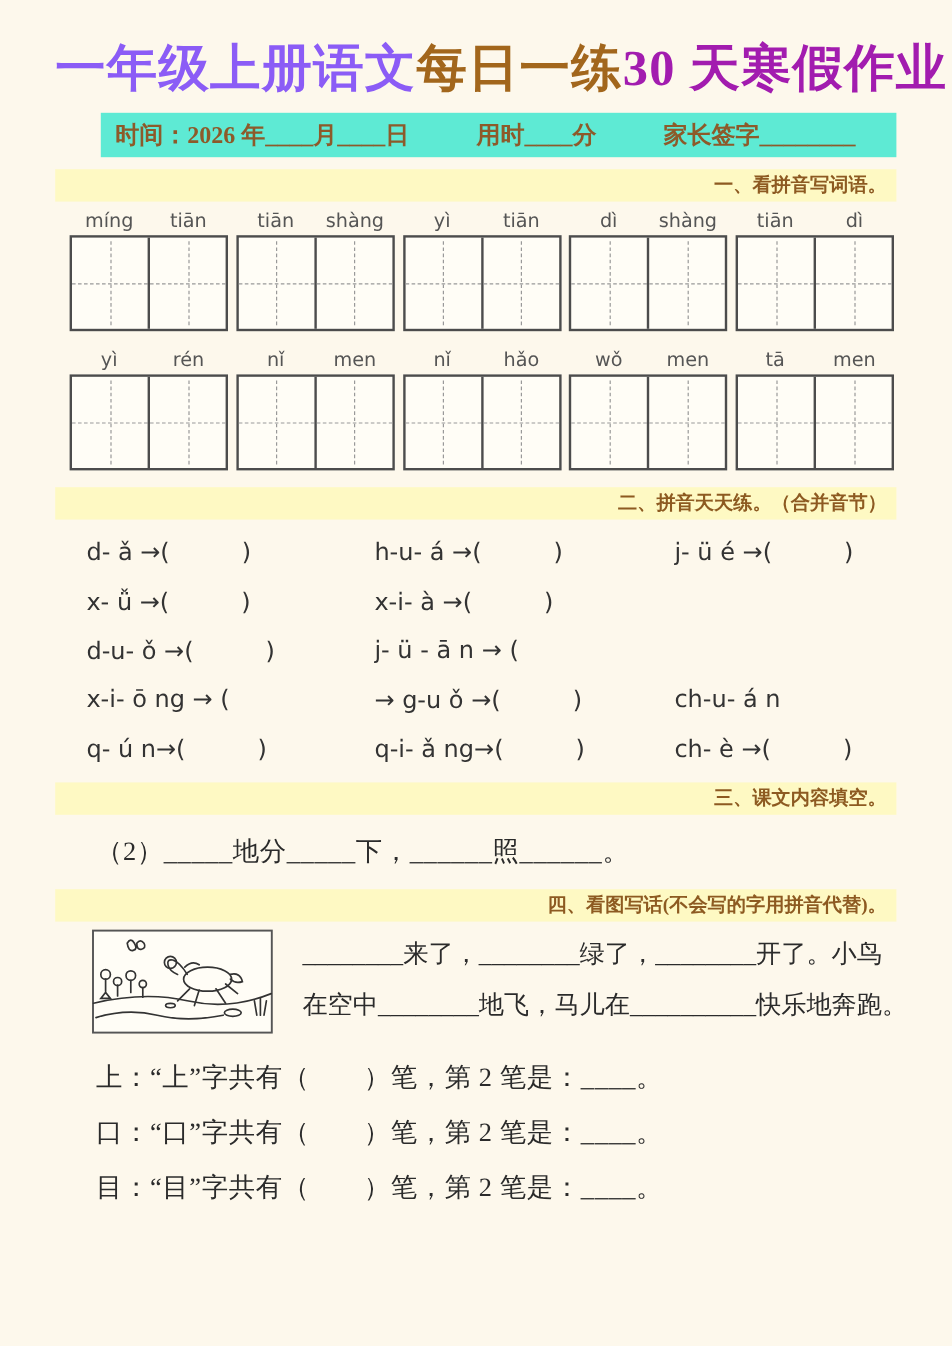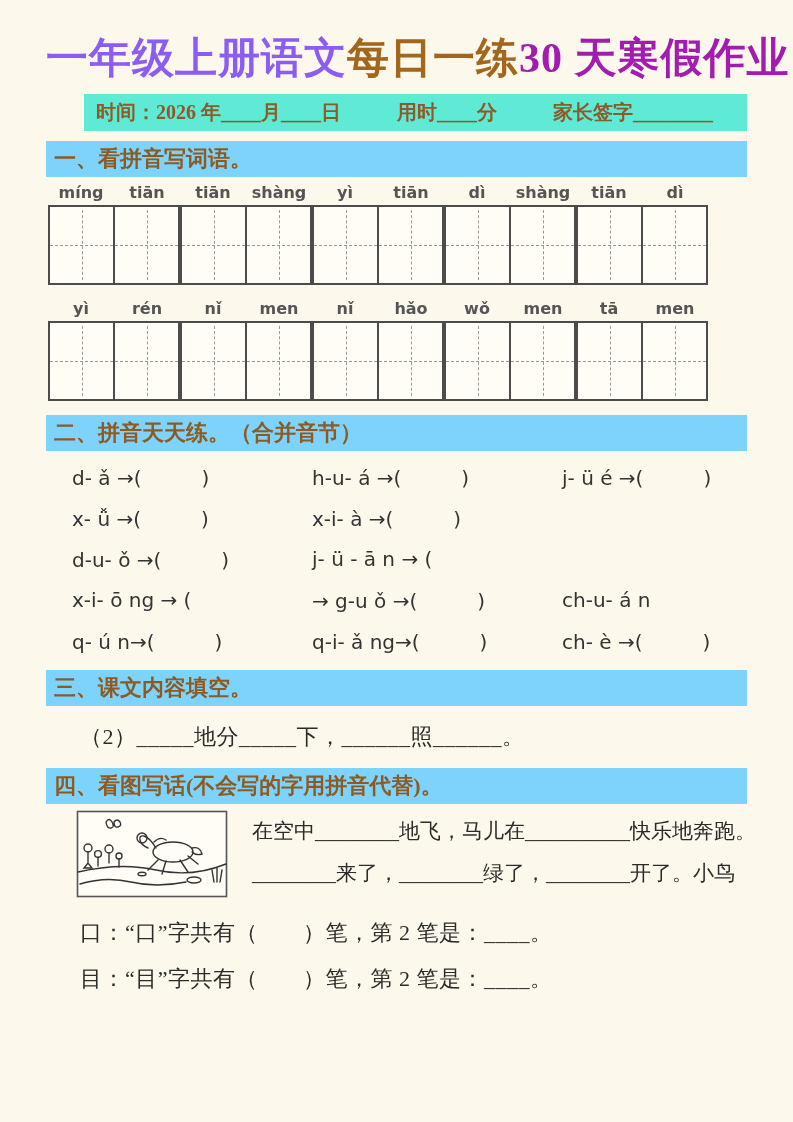--- a/index.html
+++ b/index.html
@@ -22,27 +22,27 @@
   .meta{
     margin:12px 0 10px 38px;
     background:#5eead4;
     padding:5px 12px;
     color:#8d5a2a;font-weight:bold;font-size:20px;
     display:flex;gap:56px;white-space:nowrap;
   }
 
   
   .sec-head{
-    background:#7dd3fc;color:#8d5a21;
-    font-size:22px;font-weight:bold;
-    padding:3px 8px;margin:10px 0 6px 0;
-  }
-
-  
-  .py-row{display:flex;justify-content:flex-start;margin:6px 2px 14px 2px;font-weight:bold;}
+    background:#fef9c3;color:#8d5a21;
+    font-size:16px;font-weight:bold;
+    padding:3px 8px;margin:10px 0 6px 0;text-align:right;
+  }
+
+  
+  .py-row{display:flex;justify-content:space-between;margin:6px 2px 14px 12px;}
   .word{width:132px;}
   .py{display:flex;font-family:"DejaVu Sans",sans-serif;font-size:16px;color:#555;margin-bottom:3px;}
   .py span{width:50%;text-align:center;}
   .pair{display:flex;border:2px solid #4c4c4c;box-sizing:border-box;background:#fffdf6;}
   .cell{position:relative;width:64px;height:76px;}
   .cell + .cell{border-left:2px solid #4c4c4c;}
   .cell::before{content:"";position:absolute;left:50%;top:3px;bottom:3px;border-left:1.5px dashed #999;}
   .cell::after{content:"";position:absolute;top:50%;left:0;right:0;border-top:1.5px dashed #999;}
 
   
@@ -241,21 +241,22 @@
 
         <ellipse class="ln" cx="97" cy="42" rx="20" ry="10"></ellipse>
         <path class="ln" d="M80 38 Q74 28 68 26 Q63 25 64 30 Q65 35 72 38"></path>
         <circle class="ln" cx="66" cy="28" r="5"></circle>
         <path class="ln" d="M78 32 q6 -6 12 -2"></path>
         <path class="ln" d="M82 50 L72 60 M90 51 L86 64 M104 50 L112 62 M112 46 L122 54"></path>
         <path class="ln" d="M116 38 q8 -2 10 6 q-6 2 -10 -2"></path>
       </svg>
     </div>
     <div class="pic-lines">
+      <div>________来了，________绿了，________开了。小鸟</div>
       <div>在空中________地飞，马儿在__________快乐地奔跑。</div>
-      <div>________来了，________绿了，________开了。小鸟</div>
-    </div>
-  </div>
-
+    </div>
+  </div>
+
+  <div class="q-line">上：“上”字共有（　　）笔，第 2 笔是：____。</div>
   <div class="q-line">口：“口”字共有（　　）笔，第 2 笔是：____。</div>
   <div class="q-line">目：“目”字共有（　　）笔，第 2 笔是：____。</div>
 
 </div>
 
 </body></html>

